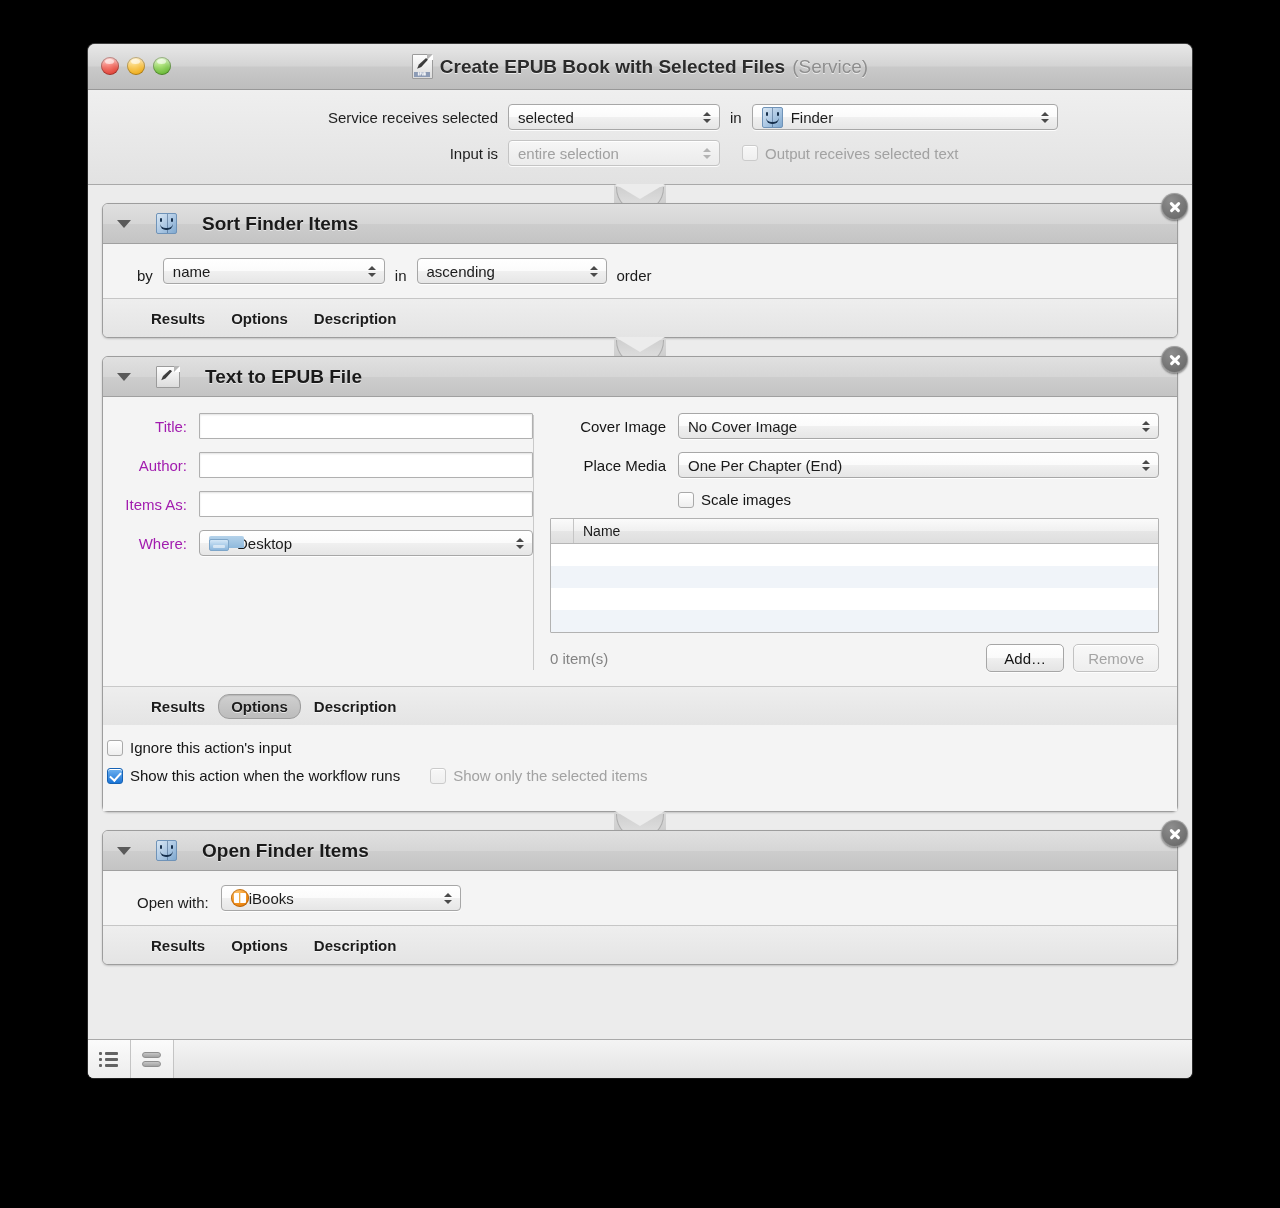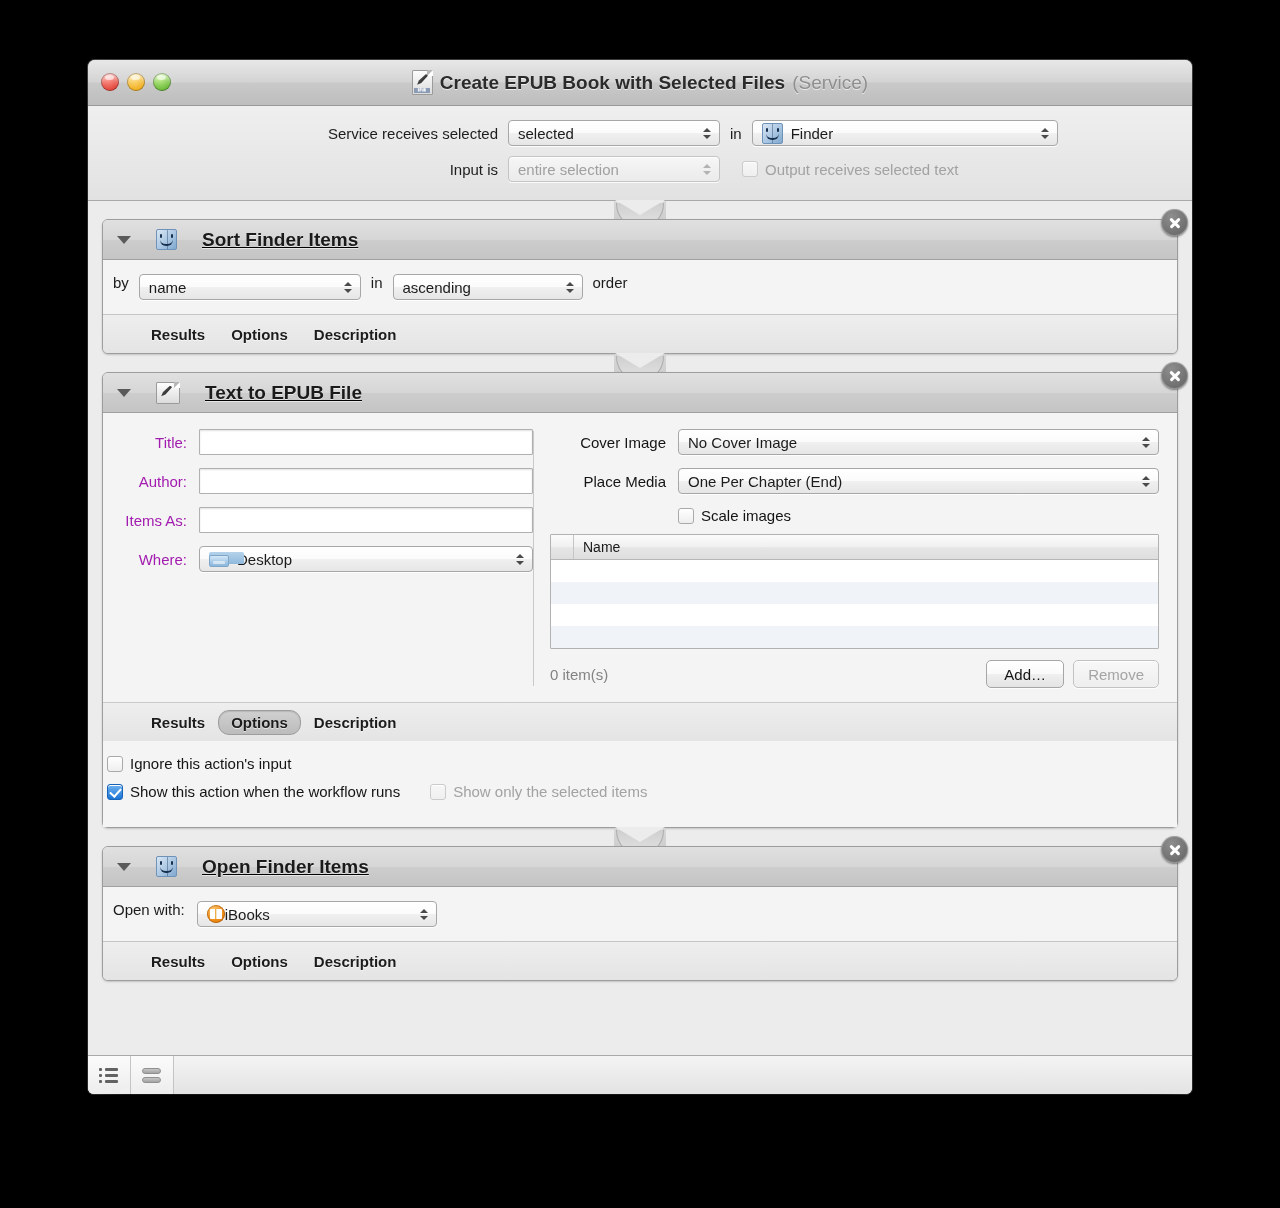--- a/index.html
+++ b/index.html
@@ -8,21 +8,21 @@
     width:1280px;height:1208px;
     background:#000;
     font-family:"Liberation Sans",sans-serif;
     -webkit-font-smoothing:antialiased;
     overflow:hidden;
   }
 
   
   .window{
     position:absolute;
-    left:88px;top:60px;
+    left:88px;top:44px;
     width:1104px;height:1034px;
     border-radius:7px 7px 6px 6px;
     background:#ececec;
     box-shadow:0 22px 60px rgba(0,0,0,.95), 0 0 0 1px #4a4a4a;
     overflow:hidden;
   }
 
   
   .titlebar{
     position:relative;height:45px;
@@ -136,21 +136,20 @@
     border:1px solid #9d9d9d;
     border-radius:6px;
     box-shadow:0 1px 2px rgba(0,0,0,.18);
     margin-bottom:0;
   }
   .act-head{
     position:relative;height:39px;display:flex;align-items:center;gap:25px;padding:0 14px;
     background:linear-gradient(to bottom,#e0e0e0 0%,#d6d6d6 50%,#cdcdcd 51%,#c4c4c4 100%);
     border-radius:5px 5px 0 0;
     border-bottom:1px solid #a0a0a0;
-    text-decoration:underline;
   }
   .disclose{width:0;height:0;border-left:7px solid transparent;border-right:7px solid transparent;
       border-top:8px solid #5a5a5a;cursor:default;}
   .act-title{font-size:19px;font-weight:bold;color:#1a1a1a;text-shadow:0 1px 0 rgba(255,255,255,.55);}
   .act-close{
     position:absolute;right:-11px;top:-11px;width:27px;height:27px;border-radius:50%;
     background:radial-gradient(circle at 38% 28%,#8e8e8e,#6e6e6e 70%,#5d5d5d 100%);
     box-shadow:0 1px 2px rgba(0,0,0,.45), inset 0 0 0 1px rgba(255,255,255,.25);
     cursor:default;
   }
@@ -192,21 +191,21 @@
     background:linear-gradient(to bottom,#cfcfcf,#e3e3e3);
     border:1px solid #adadad;border-top:none;
   }
   .connector .v{
     position:absolute;left:50%;top:-1px;transform:translateX(-50%);
     width:0;height:0;border-left:25px solid transparent;border-right:25px solid transparent;
     border-top:15px solid #ececec;
   }
 
   
-  .row-inline{display:flex;align-items:flex-start;gap:10px;padding:14px 10px;font-size:15px;color:#1b1b1b;}
+  .row-inline{display:flex;align-items:flex-end;gap:10px;padding:14px 34px;font-size:15px;color:#1b1b1b;}
 
   
   .epub-cols{display:flex;padding:16px 0 14px 0;position:relative;}
   .epub-left{width:430px;padding-left:18px;box-sizing:border-box;}
   .epub-divider{width:1px;background:#c9c9c9;margin:2px 16px 2px 0;}
   .epub-right{flex:1;padding-right:18px;box-sizing:border-box;}
 
   .fld-row{display:flex;align-items:center;margin-bottom:13px;}
   .fld-label{width:78px;text-align:right;padding-right:12px;font-size:15px;color:#a21caf;box-sizing:border-box;}
   .textfield{

